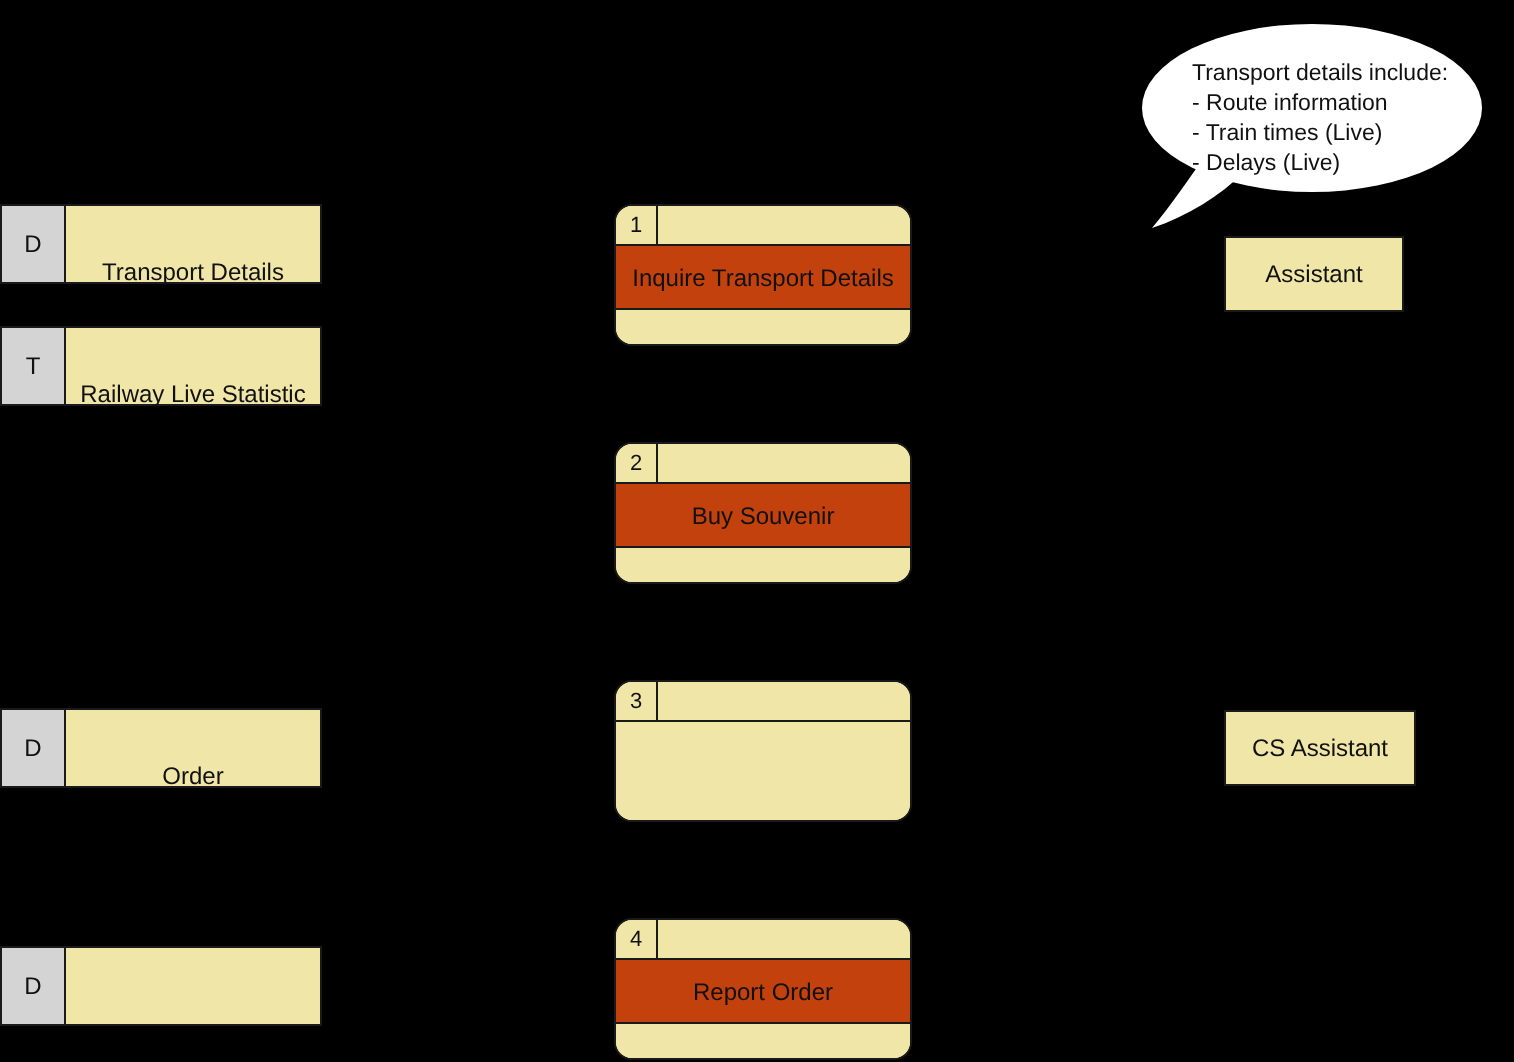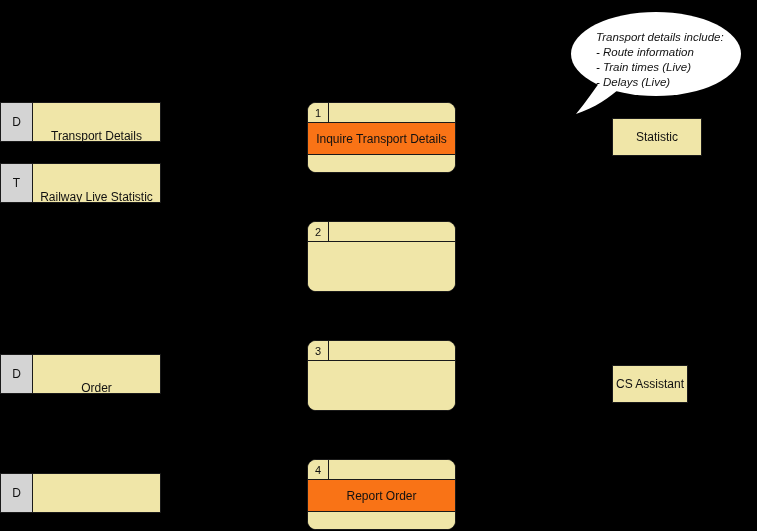--- a/index.html
+++ b/index.html
@@ -92,21 +92,21 @@
     justify-content: center;
     font-size: 11px;
     color: #111111;
   }
   .process .p-head-fill {
     flex: 1 1 auto;
   }
   .process .p-body {
     flex: 0 0 32px;
     height: 32px;
-    background: #f97316;
+    background: #c2410c;
     border-bottom: 1px solid #1a1a1a;
     display: flex;
     align-items: center;
     justify-content: center;
     font-size: 12px;
     color: #111111;
     white-space: nowrap;
     padding: 0 4px;
     box-sizing: border-box;
   }
@@ -124,21 +124,20 @@
   }
   .bubble .bubble-text {
     position: absolute;
     left: 28px;
     top: 20px;
     width: 150px;
     font-size: 11.5px;
     line-height: 15px;
     color: #111111;
     white-space: pre-line;
-    font-style: italic;
   }
 </style>
 </head>
 <body>
 
 <div id="canvas">
 
   <div class="datastore" style="left:0px; top:102px; width:161px; height:40px;">
     <div class="ds-key">D</div>
     <div class="ds-label">Transport Details</div>
@@ -165,43 +164,44 @@
     </div>
     <div class="p-body">Inquire Transport Details</div>
     <div class="p-foot"></div>
   </div>
 
   <div class="process" style="left:307px; top:221px; width:149px; height:71px;">
     <div class="p-head">
       <div class="p-num">2</div>
       <div class="p-head-fill"></div>
     </div>
+    <div class="p-body">Buy Souvenir</div>
     <div class="p-foot"></div>
   </div>
 
   <div class="process" style="left:307px; top:340px; width:149px; height:71px;">
     <div class="p-head">
       <div class="p-num">3</div>
       <div class="p-head-fill"></div>
     </div>
     <div class="p-foot"></div>
   </div>
 
   <div class="process" style="left:307px; top:459px; width:149px; height:71px;">
     <div class="p-head">
       <div class="p-num">4</div>
       <div class="p-head-fill"></div>
     </div>
     <div class="p-body">Report Order</div>
     <div class="p-foot"></div>
   </div>
 
-  <div class="entity" style="left:612px; top:118px; width:90px; height:38px;">Statistic</div>
-
-  <div class="entity" style="left:612px; top:365px; width:76px; height:38px;">CS Assistant</div>
+  <div class="entity" style="left:612px; top:118px; width:90px; height:38px;">Assistant</div>
+
+  <div class="entity" style="left:612px; top:355px; width:96px; height:38px;">CS Assistant</div>
 
   <div class="bubble" style="left:568px; top:10px; width:178px; height:112px;">
     <svg width="178" height="112" viewBox="0 0 178 112">
       <path d="M 36 66
                C 26 80, 18 92, 8 104
                C 26 98, 42 88, 54 76 Z" fill="#ffffff"></path>
       <ellipse cx="88" cy="44" rx="85" ry="42" fill="#ffffff"></ellipse>
     </svg>
     <div class="bubble-text">Transport details include:
 - Route information

